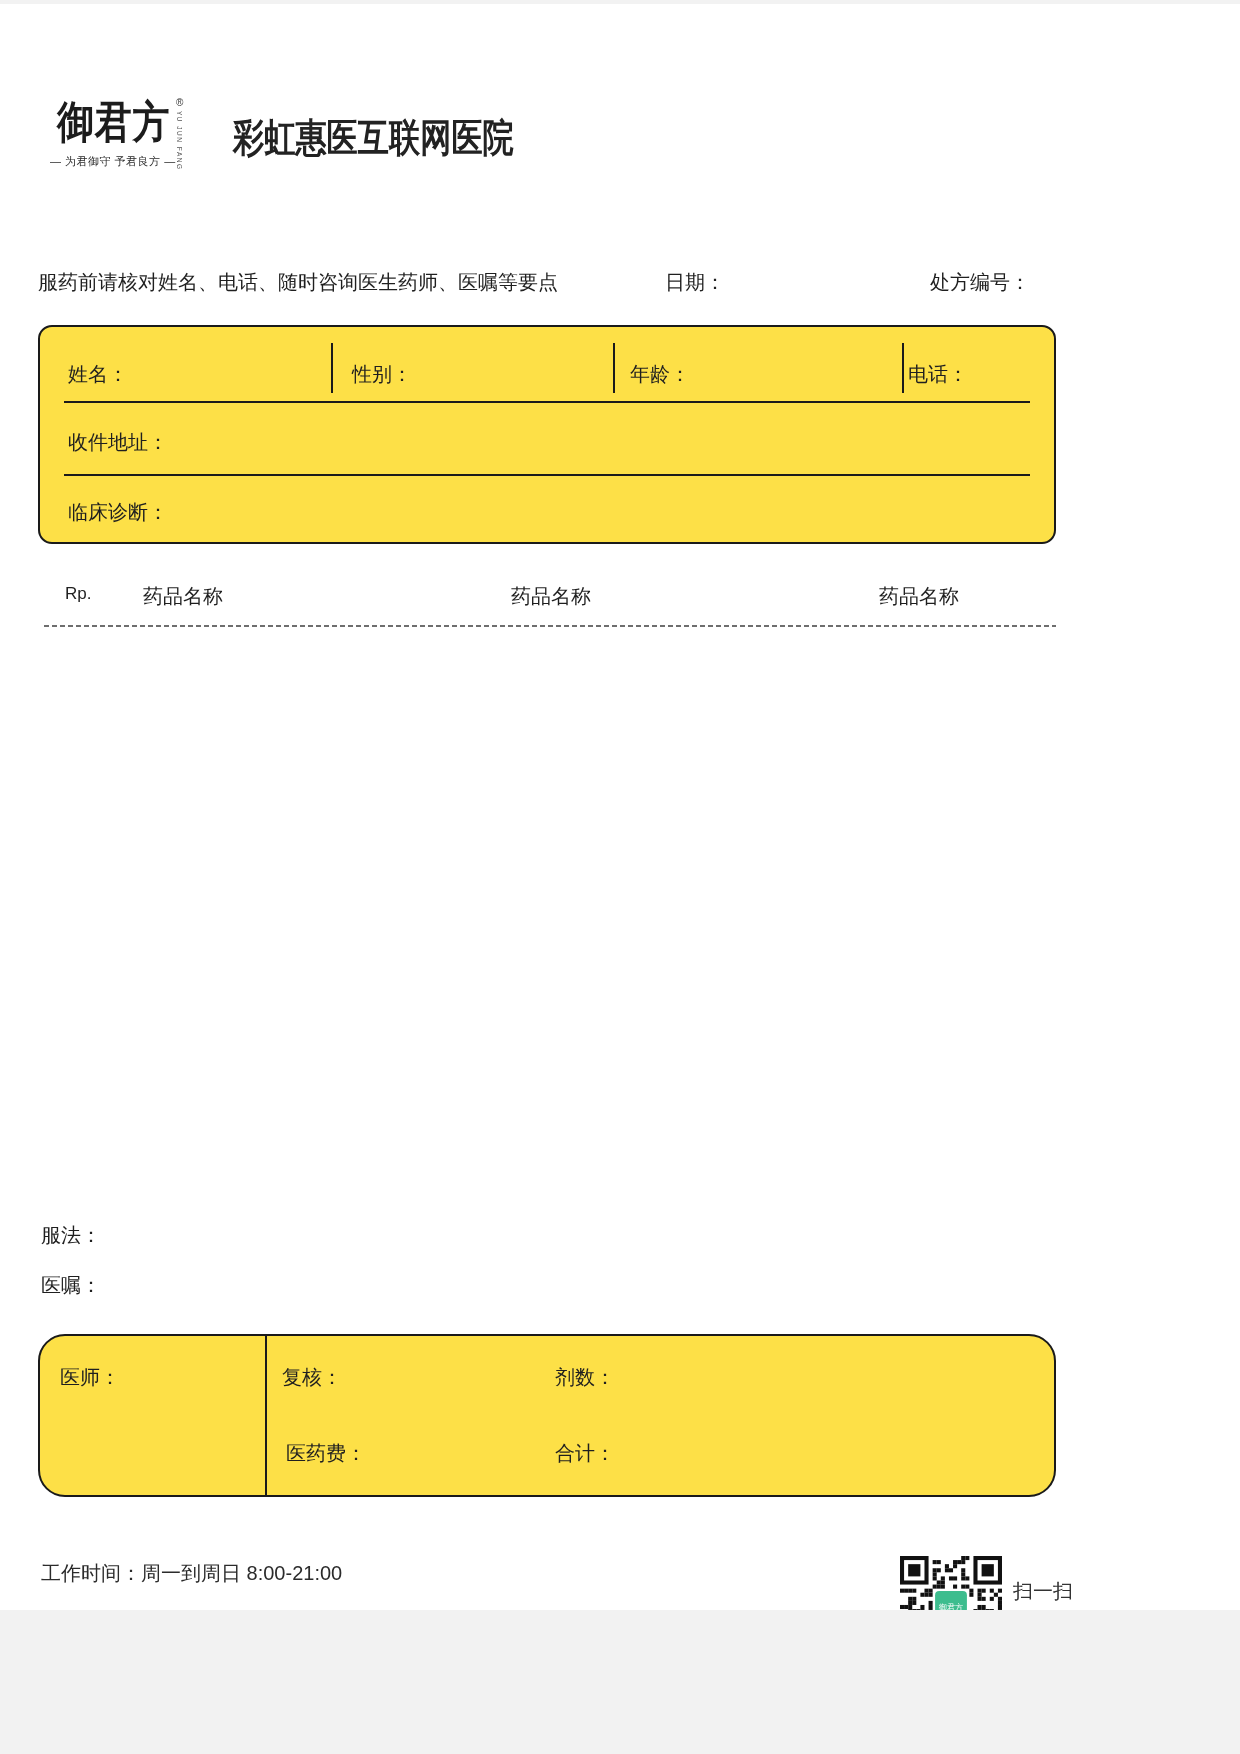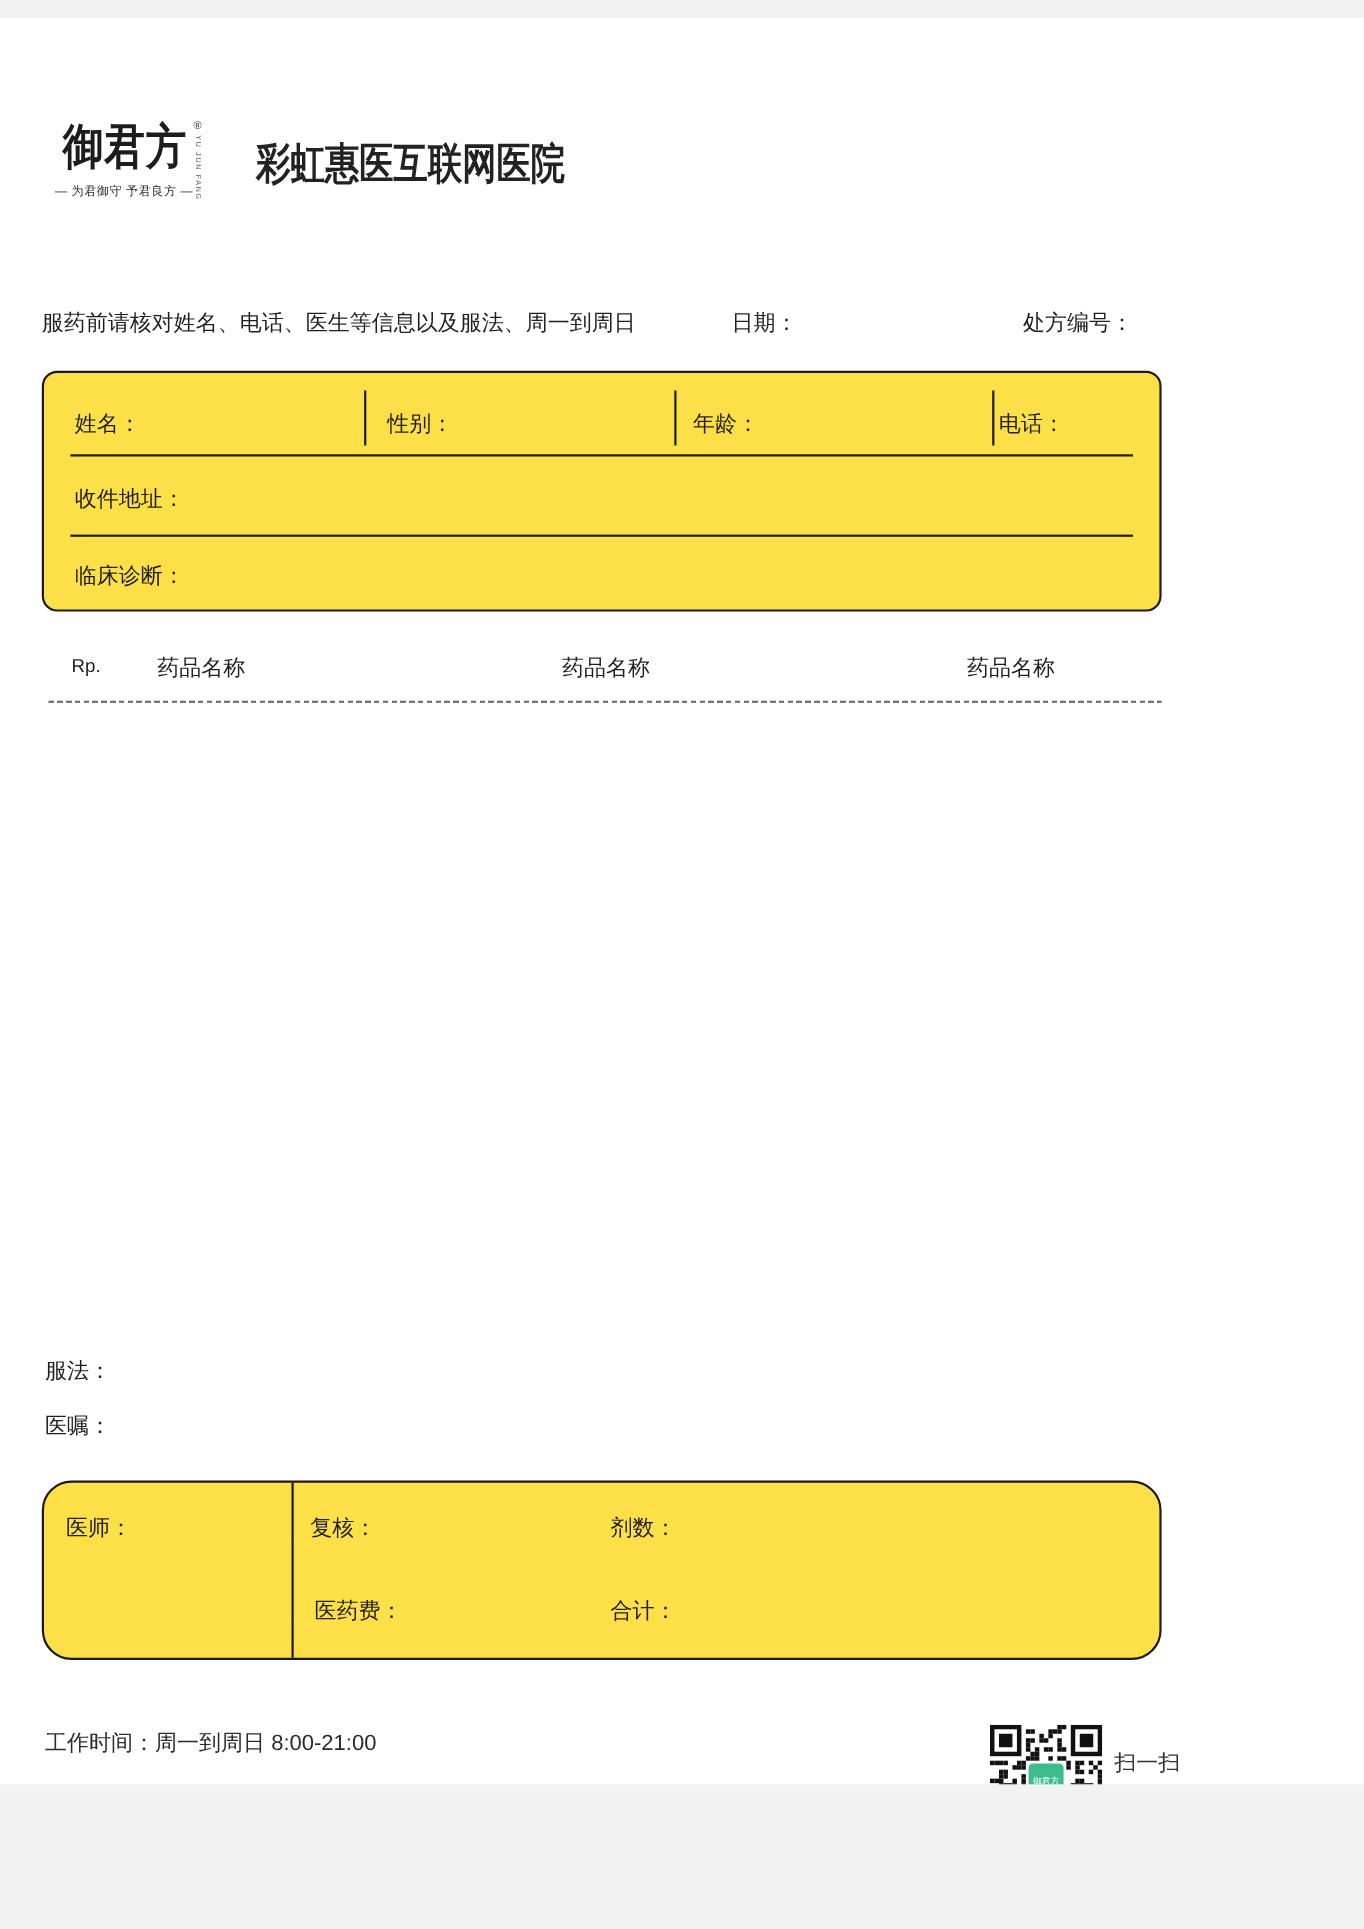--- a/index.html
+++ b/index.html
@@ -1,17 +1,17 @@
 <!DOCTYPE html>
 <html><head>
 <meta charset="utf-8">
 <style>
   html,body{margin:0;padding:0;background:#f2f2f2;}
   .page{
-    position:relative;width:1240px;height:1606px;margin:16px auto;
+    position:relative;width:1240px;height:1606px;margin:4px auto;
     background:#ffffff;overflow:hidden;
     font-family:"Liberation Sans","DejaVu Sans",sans-serif;
     color:#1f1f1f;
   }
   .abs{position:absolute;white-space:nowrap;}
   .lbl{font-size:20px;line-height:22px;color:#1f1f1f;}
   .logo-wrap{left:57px;top:92px;}
   .logo-row{display:flex;align-items:flex-start;}
   .logo-text{
     font-family:"DejaVu Serif","Liberation Serif",serif;
@@ -49,21 +49,21 @@
       <span class="logo-text">御君方</span>
       <span class="logo-side">
         <span class="logo-reg">®</span>
         <span class="logo-vert">YU JUN FANG</span>
       </span>
     </div>
   </div>
   <div class="abs logo-tagline">— 为君御守  予君良方 —</div>
   <div class="abs hospital">彩虹惠医互联网医院</div>
 
-  <div class="abs lbl" style="left:38px;top:267px;">服药前请核对姓名、电话、医生等信息以及服法、周一到周日</div>
+  <div class="abs lbl" style="left:38px;top:267px;">服药前请核对姓名、电话、随时咨询医生药师、医嘱等要点</div>
   <div class="abs lbl" style="left:665px;top:267px;">日期：</div>
   <div class="abs lbl" style="left:930px;top:267px;">处方编号：</div>
 
   <div class="box" style="left:38px;top:321px;width:1014px;height:215px;">
     <span class="abs lbl" style="left:28px;top:36px;">姓名：</span>
     <span class="vline" style="left:291px;top:16px;height:50px;"></span>
     <span class="abs lbl" style="left:312px;top:36px;">性别：</span>
     <span class="vline" style="left:573px;top:16px;height:50px;"></span>
     <span class="abs lbl" style="left:590px;top:36px;">年龄：</span>
     <span class="vline" style="left:862px;top:16px;height:50px;"></span>

